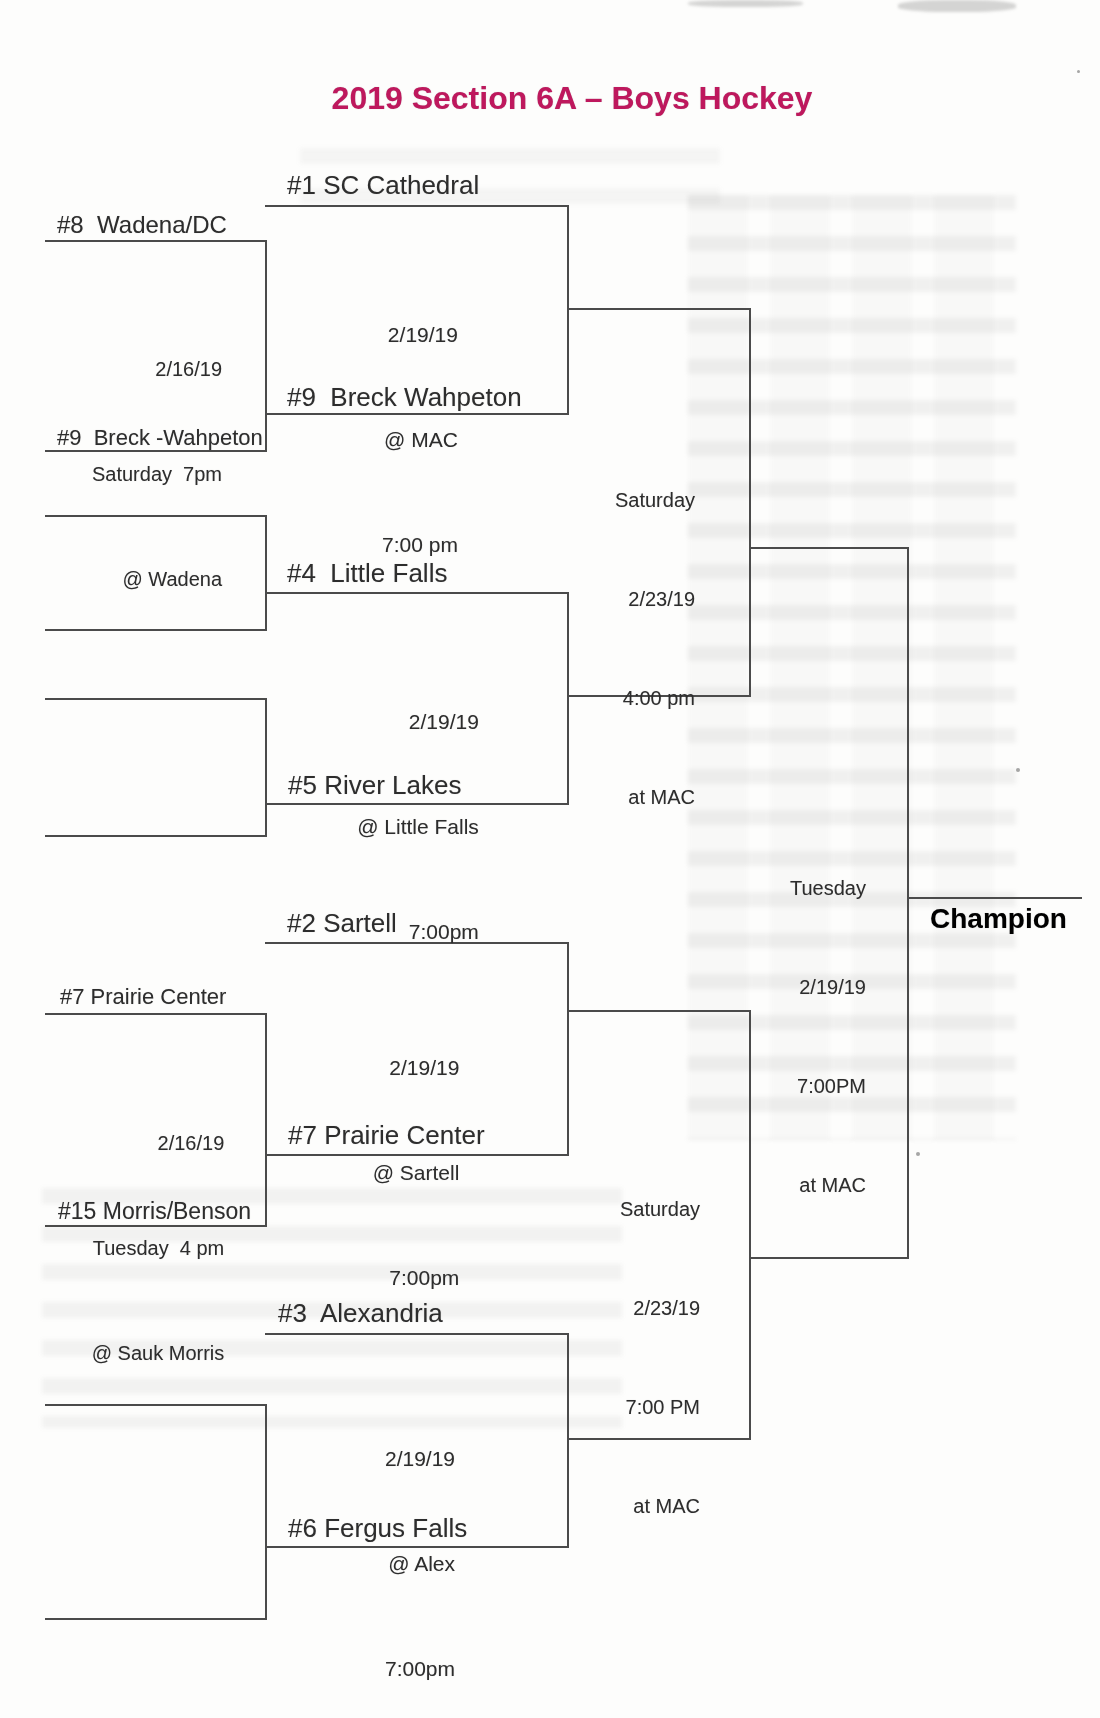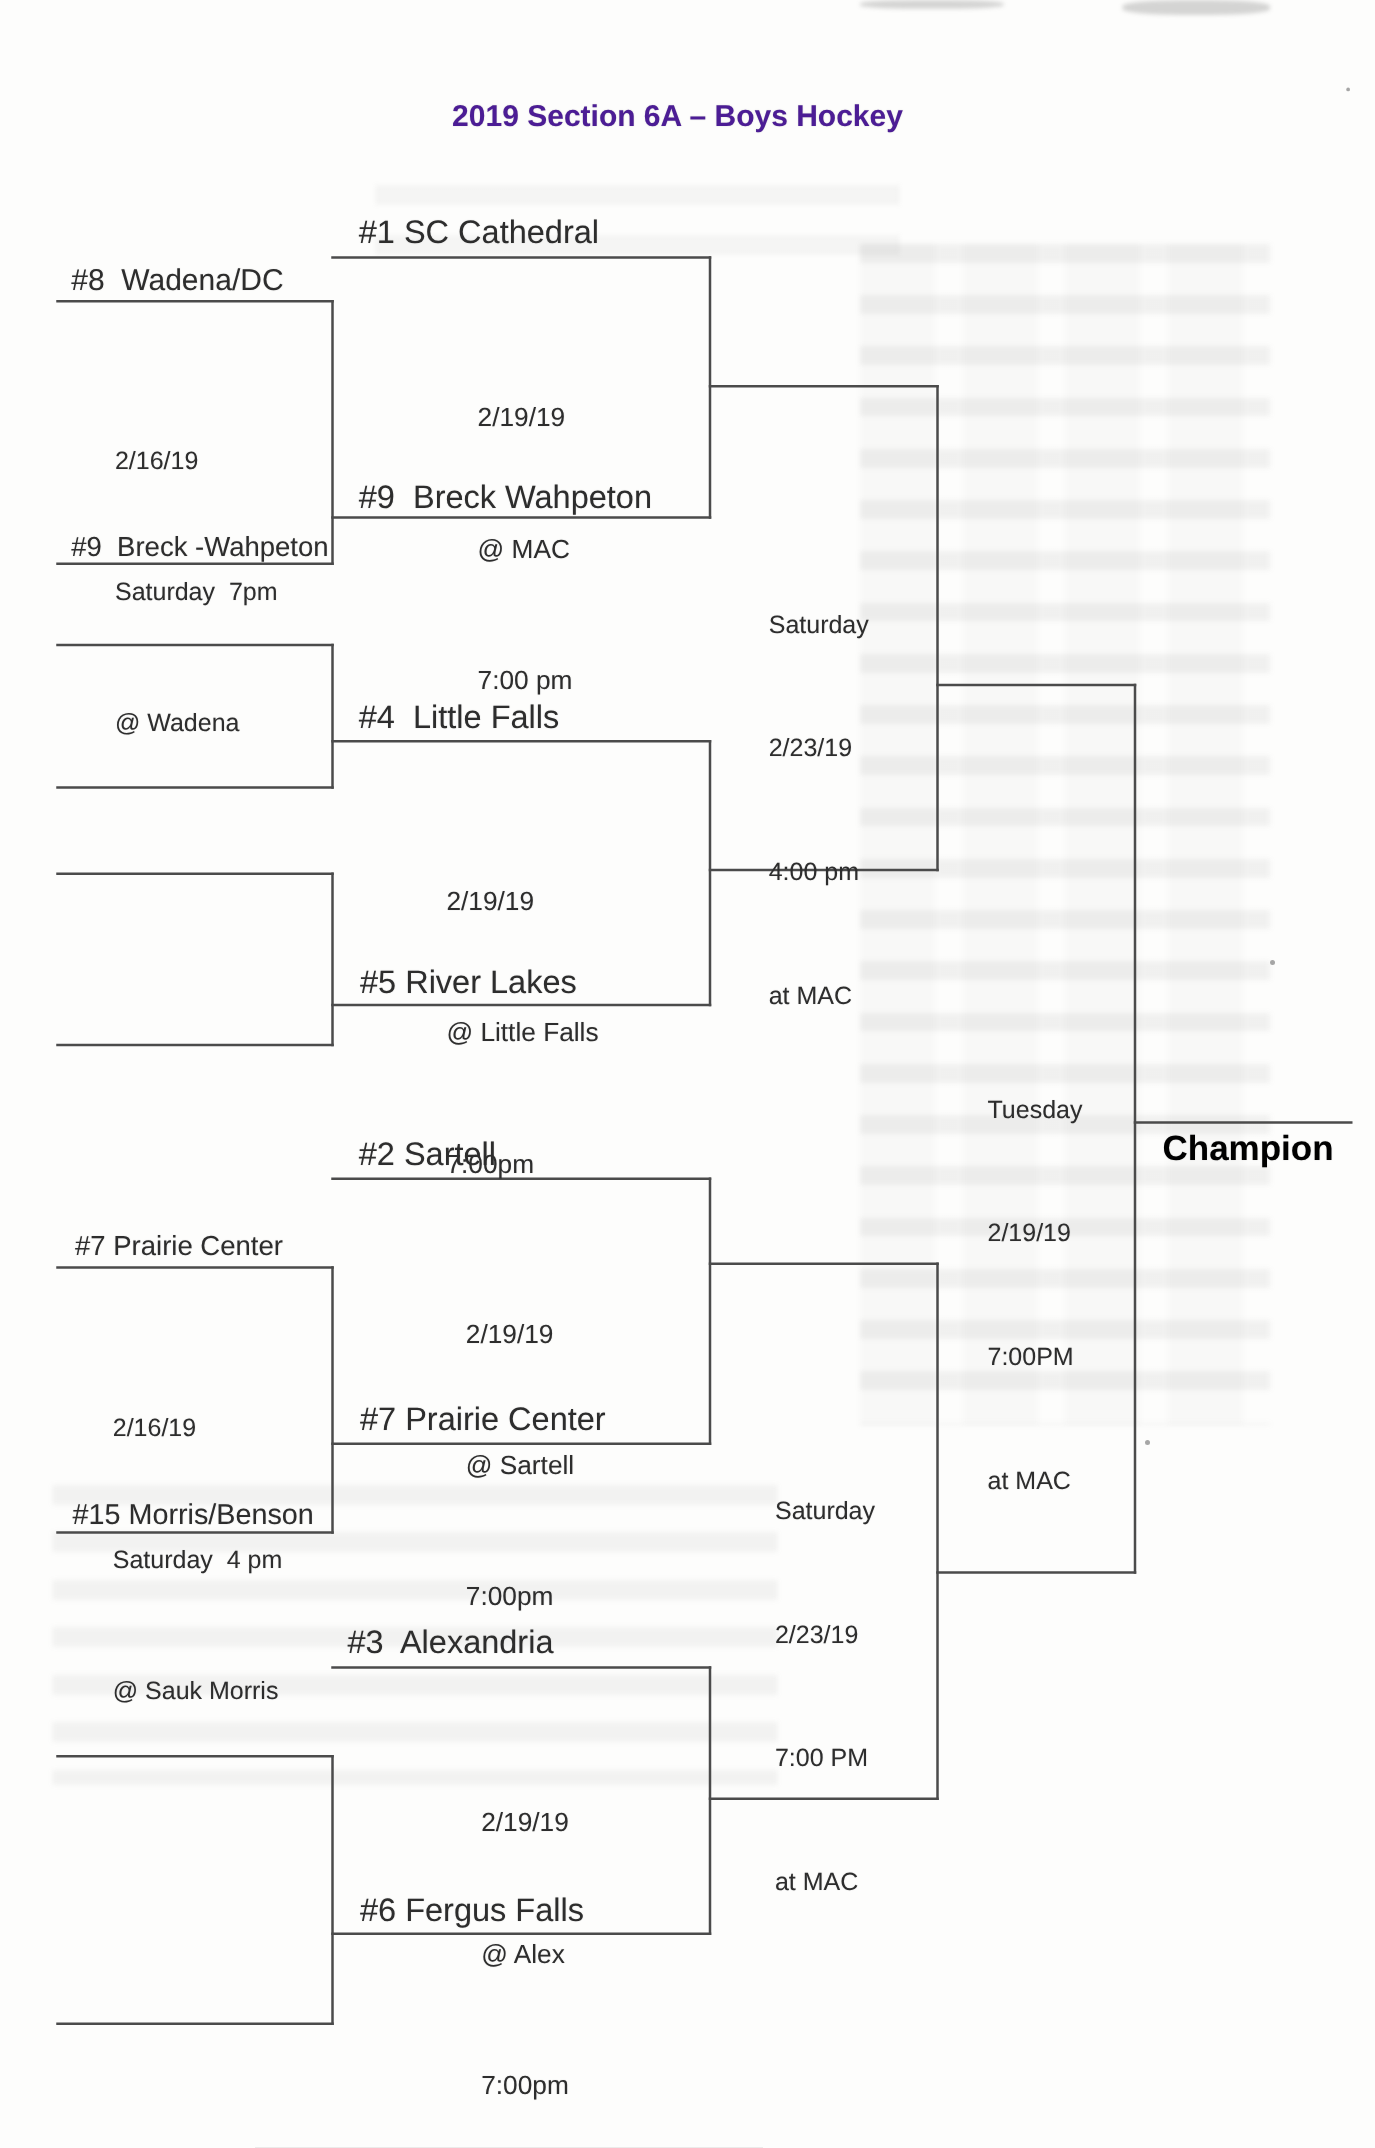--- a/index.html
+++ b/index.html
@@ -4,30 +4,30 @@
 <style>
   html,body{margin:0;padding:0;background:#dcdcdc;}
   .page{
     position:relative;width:1100px;height:1718px;margin:0 auto;
     background:#fdfdfc;overflow:hidden;
     font-family:"Liberation Sans",sans-serif;color:#2d2d2d;
   }
   .hl{position:absolute;height:2px;background:#4b4b4b;}
   .vl{position:absolute;width:2px;background:#4b4b4b;}
   .title{
-    position:absolute;left:542px;top:80px;transform:translateX(-50%);
-    font-size:24px;font-weight:bold;white-space:pre;color:#4c1d95;
+    position:absolute;left:572px;top:80px;transform:translateX(-50%);
+    font-size:32px;font-weight:bold;white-space:pre;color:#be185d;
     text-shadow:0 0 1px rgba(40,40,40,.25);
   }
   .team{
     position:absolute;font-size:26px;white-space:pre;color:#2d2d2d;
     text-shadow:0 0 1px rgba(40,40,40,.22);
   }
   .gi{
-    position:absolute;transform:translateX(-50%);text-align:left;
+    position:absolute;transform:translateX(-50%);text-align:right;
     font-size:21px;line-height:35px;white-space:pre;
     text-shadow:0 0 1px rgba(40,40,40,.2);
   }
   .sf{font-size:20px;line-height:33px;}
   .champ{
     position:absolute;left:930px;top:903px;font-size:28px;font-weight:bold;
     color:#000000;text-shadow:0 0 1px rgba(40,40,40,.25);
   }
   .ghost{position:absolute;filter:blur(2px);pointer-events:none;}
   .smudge{position:absolute;background:rgba(70,70,70,.22);filter:blur(1.5px);border-radius:40%;}
@@ -106,21 +106,21 @@
   <div class="gi" style="left:157px;top:282px;font-size:20px;">
     <div>2/16/19</div>
     <div>Saturday  7pm</div>
     <div>@ Wadena</div>
   </div>
   <div class="team" style="left:57px;top:425px;font-size:22px;">#9  Breck -Wahpeton</div>
 
   <div class="team" style="left:60px;top:984px;font-size:22px;">#7 Prairie Center</div>
   <div class="gi" style="left:158px;top:1056px;font-size:20px;">
     <div>2/16/19</div>
-    <div>Saturday  4 pm</div>
+    <div>Tuesday  4 pm</div>
     <div>@ Sauk Morris</div>
   </div>
   <div class="team" style="left:58px;top:1198px;font-size:23px;">#15 Morris/Benson</div>
 
   <div class="team" style="left:287px;top:170px;">#1 SC Cathedral</div>
   <div class="gi" style="left:420px;top:247px;">
     <div>2/19/19</div>
     <div>@ MAC</div>
     <div>7:00 pm</div>
   </div>

